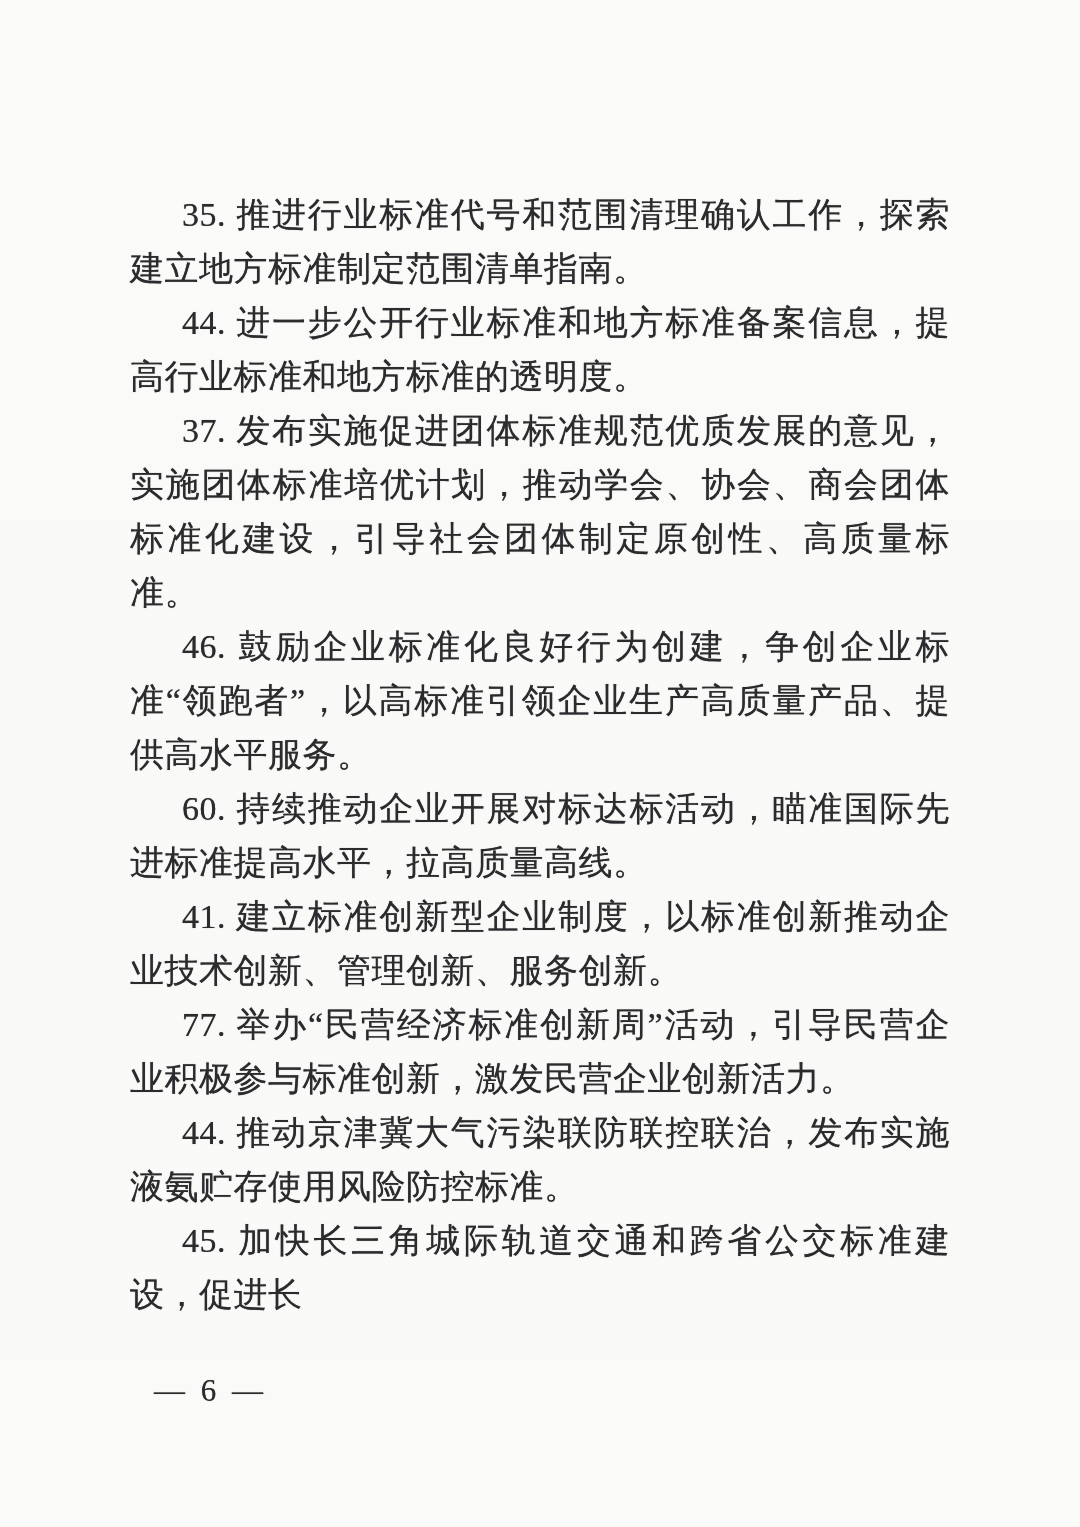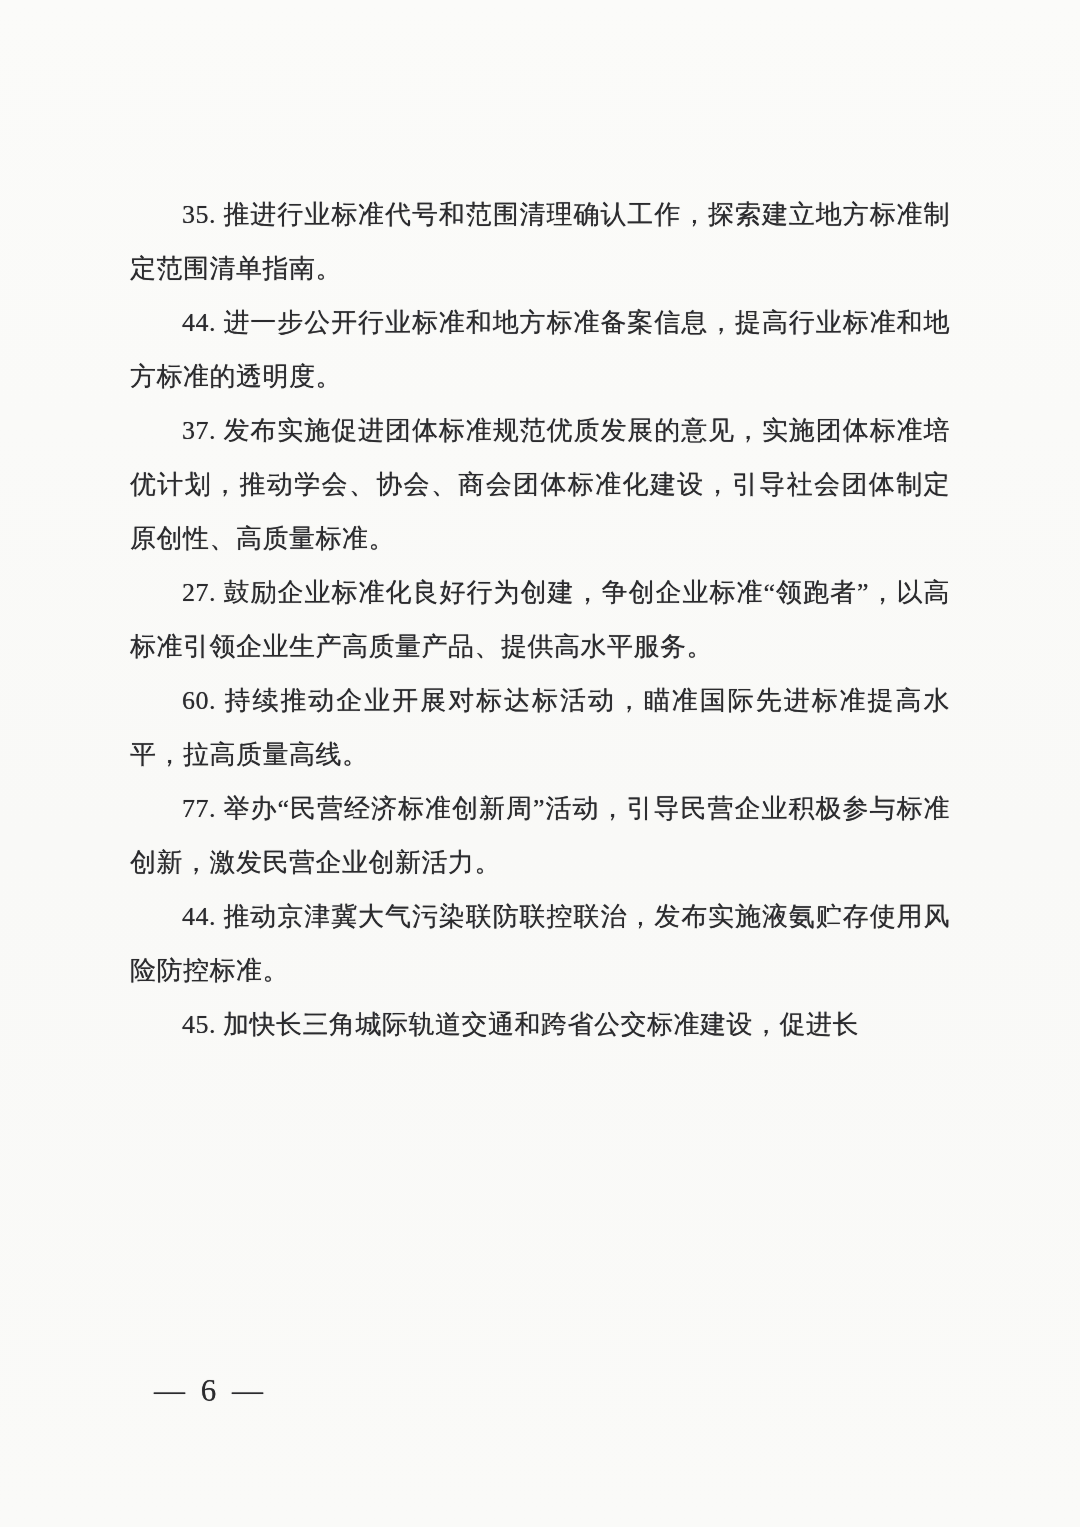--- a/index.html
+++ b/index.html
@@ -21,21 +21,21 @@
     color: #2b2b2e;
   }
   .content {
     position: absolute;
     left: 130px;
     top: 188px;
     width: 820px;
   }
   .para {
     margin: 0;
-    font-size: 26px;
+    font-size: 34px;
     line-height: 54px;
     text-align: justify;
     text-justify: inter-character;
     text-indent: 52px;
     letter-spacing: 0.5px;
     
     text-shadow: 0 0 0.7px rgba(43, 43, 46, 0.75);
   }
   .footer {
     position: absolute;
@@ -49,20 +49,21 @@
   }
 </style>
 </head>
 <body>
 
 <div class="page">
   <div class="content">
     <p class="para">35. 推进行业标准代号和范围清理确认工作，探索建立地方标准制定范围清单指南。</p>
     <p class="para">44. 进一步公开行业标准和地方标准备案信息，提高行业标准和地方标准的透明度。</p>
     <p class="para">37. 发布实施促进团体标准规范优质发展的意见，实施团体标准培优计划，推动学会、协会、商会团体标准化建设，引导社会团体制定原创性、高质量标准。</p>
-    <p class="para">27. 鼓励企业标准化良好行为创建，争创企业标准“领跑者”，以高标准引领企业生产高质量产品、提供高水平服务。</p>
+    <p class="para">46. 鼓励企业标准化良好行为创建，争创企业标准“领跑者”，以高标准引领企业生产高质量产品、提供高水平服务。</p>
     <p class="para">60. 持续推动企业开展对标达标活动，瞄准国际先进标准提高水平，拉高质量高线。</p>
+    <p class="para">41. 建立标准创新型企业制度，以标准创新推动企业技术创新、管理创新、服务创新。</p>
     <p class="para">77. 举办“民营经济标准创新周”活动，引导民营企业积极参与标准创新，激发民营企业创新活力。</p>
     <p class="para">44. 推动京津冀大气污染联防联控联治，发布实施液氨贮存使用风险防控标准。</p>
     <p class="para">45. 加快长三角城际轨道交通和跨省公交标准建设，促进长</p>
   </div>
   <div class="footer">— 6 —</div>
 </div>
 
 </body></html>

